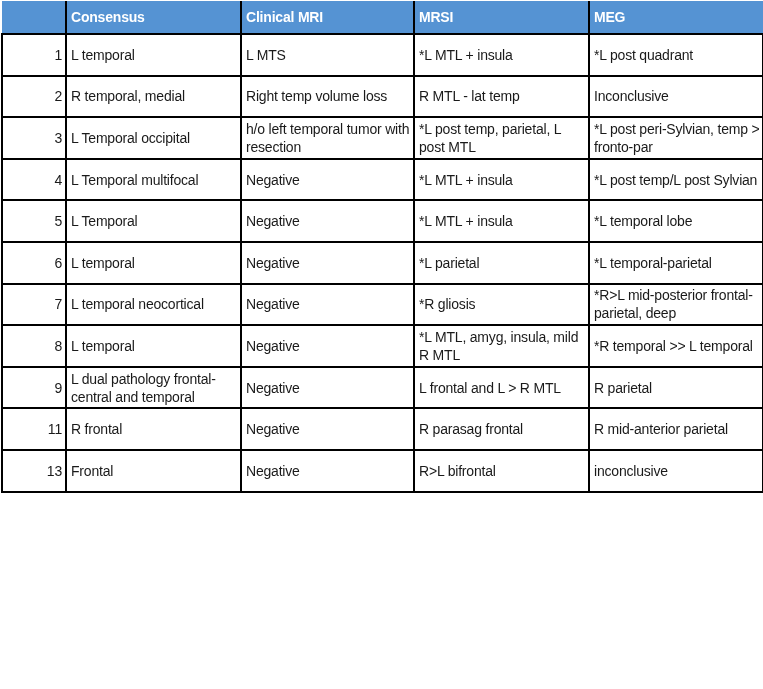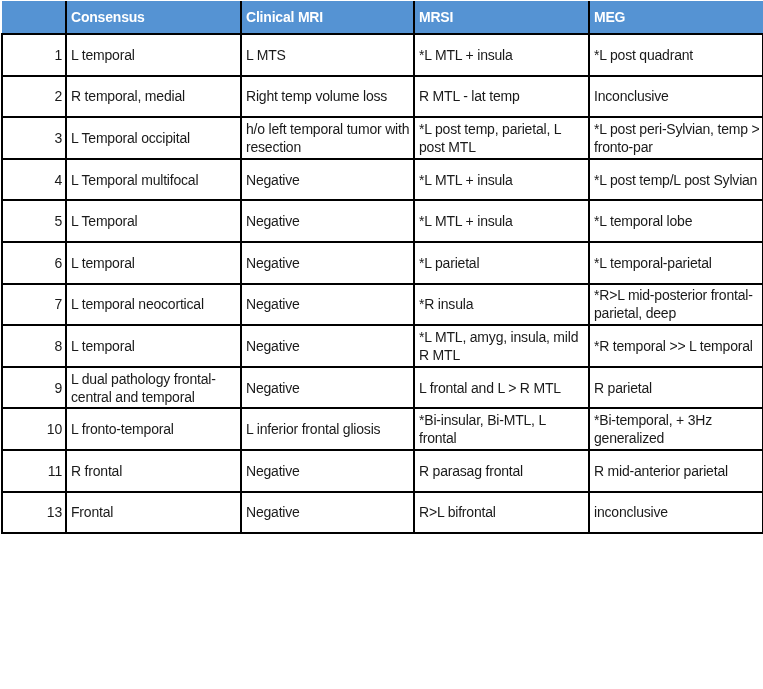--- a/index.html
+++ b/index.html
@@ -125,43 +125,36 @@
           <td class="num">6</td>
           <td>L temporal</td>
           <td>Negative</td>
           <td>*L parietal</td>
           <td>*L temporal-parietal</td>
         </tr>
         <tr>
           <td class="num">7</td>
           <td>L temporal neocortical</td>
           <td>Negative</td>
-          <td>*R insula</td>
+          <td>*R gliosis</td>
           <td>*R&gt;L mid-posterior frontal-parietal, deep</td>
         </tr>
         <tr>
           <td class="num">8</td>
           <td>L temporal</td>
           <td>Negative</td>
           <td>*L MTL, amyg, insula, mild R MTL</td>
           <td>*R temporal &gt;&gt; L temporal</td>
         </tr>
         <tr>
           <td class="num">9</td>
           <td>L dual pathology frontal-central and temporal</td>
           <td>Negative</td>
           <td>L frontal and L &gt; R MTL</td>
           <td>R parietal</td>
-        </tr>
-        <tr>
-          <td class="num">10</td>
-          <td>L fronto-temporal</td>
-          <td>L inferior frontal gliosis</td>
-          <td>*Bi-insular, Bi-MTL, L frontal</td>
-          <td>*Bi-temporal, + 3Hz generalized</td>
         </tr>
         <tr>
           <td class="num">11</td>
           <td>R frontal</td>
           <td>Negative</td>
           <td>R parasag frontal</td>
           <td>R mid-anterior parietal</td>
         </tr>
         <tr>
           <td class="num">13</td>

